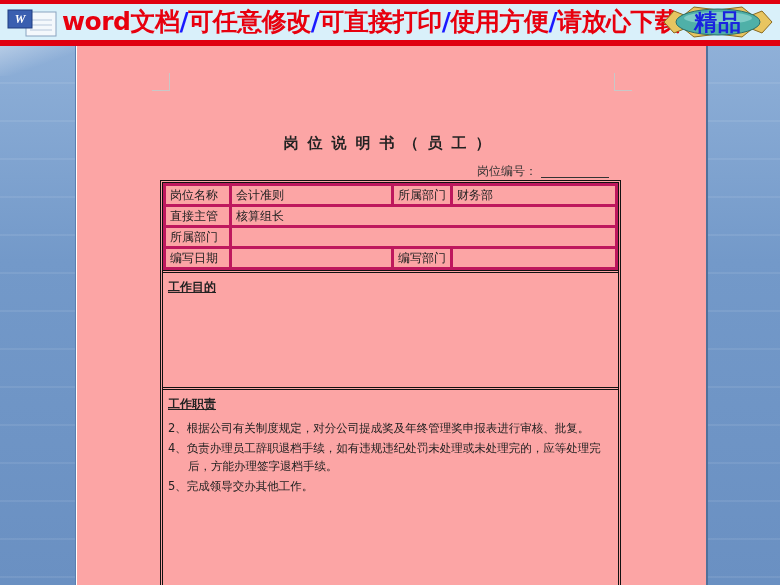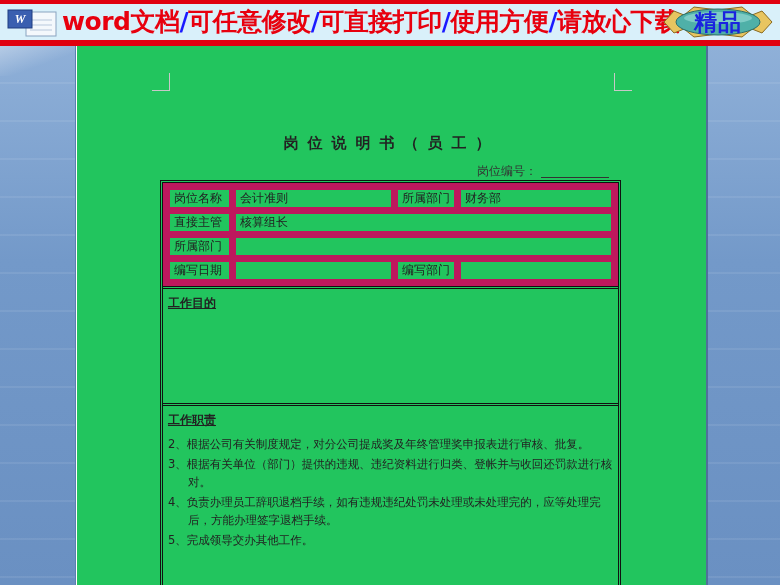--- a/index.html
+++ b/index.html
@@ -43,21 +43,21 @@
     .side-stripes {
       position: absolute; inset: 0;
       background: repeating-linear-gradient(180deg, rgba(255,255,255,0.0) 0px, rgba(255,255,255,0.0) 36px, rgba(255,255,255,0.08) 36px, rgba(255,255,255,0.08) 38px);
     }
     .side-gloss {
       position: absolute; left: 0; top: 0; width: 100%; height: 30px;
       background: linear-gradient(160deg, rgba(255,255,255,0.35) 0%, rgba(255,255,255,0) 60%);
     }
 
     
-    .page { position: absolute; left: 77px; top: 46px; width: 629px; height: 539px; background: #22c55e; }
+    .page { position: absolute; left: 77px; top: 46px; width: 629px; height: 539px; background: #fca5a5; }
     .corner-mark { position: absolute; width: 18px; height: 18px; border-color: #c8c8c8; border-style: solid; border-width: 0; }
     .corner-tl { left: 75px; top: 27px; border-right-width: 1px; border-bottom-width: 1px; }
     .corner-tr { left: 537px; top: 27px; border-left-width: 1px; border-bottom-width: 1px; }
 
     .doc-title {
       position: absolute; left: 0; width: 629px; top: 88px; text-align: center;
       font-size: 15px; font-weight: bold; color: #222; letter-spacing: 9px;
     }
     .post-no {
       position: absolute; left: 400px; top: 117px; font-size: 12px; color: #333;
@@ -67,21 +67,21 @@
       position: absolute; left: 464px; top: 131px; width: 68px; border-bottom: 1px solid #333;
     }
 
     
     .job-table {
       position: absolute; left: 83px; top: 134px; width: 461px;
       border: 3px double #111; border-width: 3px;
       border-collapse: collapse;
     }
     .info-grid { width: 100%; border-collapse: collapse; font-size: 12px; color: #222; font-family: "DejaVu Sans", "Liberation Sans", sans-serif; }
-    .info-grid td { border: 7px solid #be185d; height: 21px; padding: 0 4px; white-space: nowrap; }
+    .info-grid td { border: 3px solid #be185d; height: 21px; padding: 0 4px; white-space: nowrap; }
     .c1 { width: 66px; }
     .c2 { width: 162px; }
     .c3 { width: 57px; }
     .section {
       border-top: 3px double #111; padding: 6px 5px 0 5px;
       font-family: "DejaVu Sans", "Liberation Sans", sans-serif; color: #222; font-size: 12px;
     }
     .section-purpose { height: 117px; }
     .section-duties { height: 220px; }
     .section-heading { font-weight: bold; text-decoration: underline; font-size: 12px; margin-bottom: 6px; }
@@ -157,19 +157,18 @@
       </table>
 
     <div class="section section-purpose">
       <div class="section-heading">工作目的</div>
     </div>
 
     <div class="section section-duties">
       <div class="section-heading">工作职责</div>
       <ul class="duty-list">
         <li>2、根据公司有关制度规定，对分公司提成奖及年终管理奖申报表进行审核、批复。</li>
-        <li>3、根据有关单位（部门）提供的违规、违纪资料进行归类、登帐并与收回还罚款进行核对。</li>
         <li>4、负责办理员工辞职退档手续，如有违规违纪处罚未处理或未处理完的，应等处理完后，方能办理签字退档手续。</li>
         <li>5、完成领导交办其他工作。</li>
       </ul>
     </div>
   </div>
 </div>
 
 </body></html>

